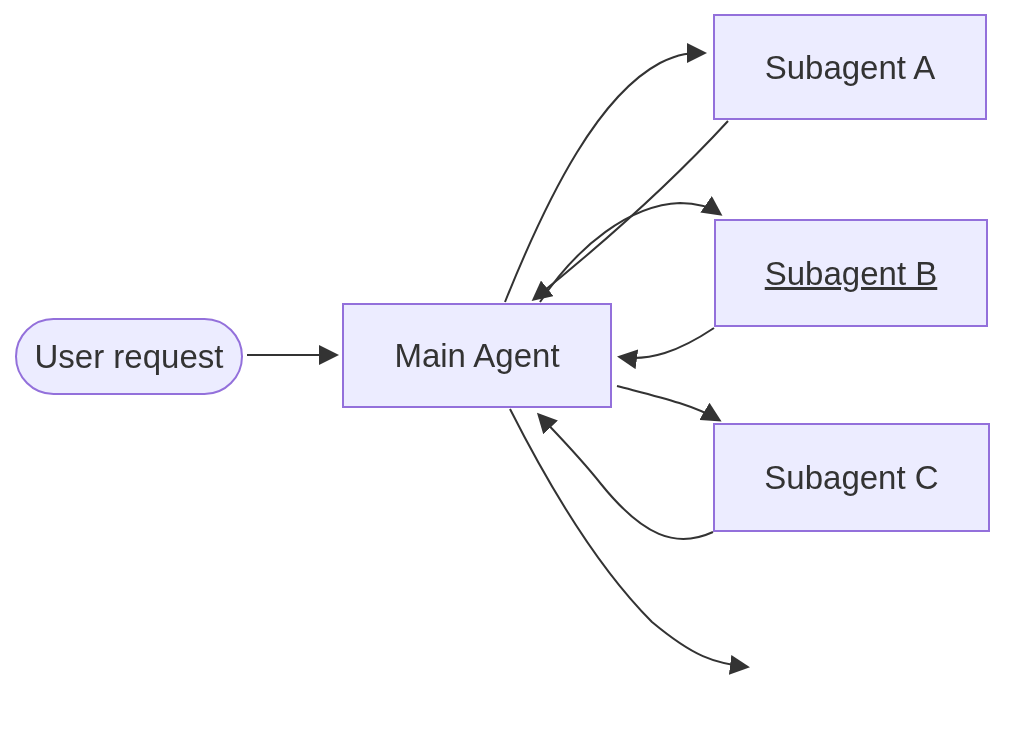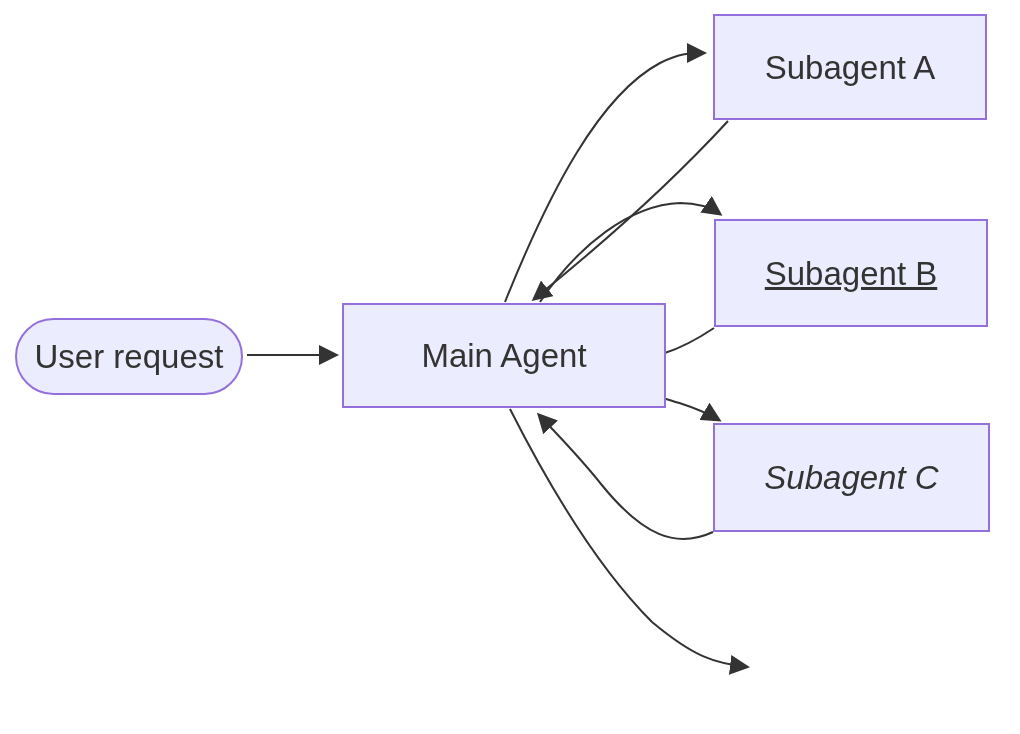--- a/index.html
+++ b/index.html
@@ -37,21 +37,21 @@
     white-space: nowrap;
     border-style: solid;
   }
   .node.rect {
     border-width: 2px;
   }
   .node.stadium {
     border-width: 2.5px;
   }
   .n-user-request { left: 15px;  top: 318px; width: 228px; height: 77px;  border-radius: 38.5px; }
-  .n-main-agent   { left: 342px; top: 303px; width: 324px; height: 105px; }
+  .n-main-agent   { left: 342px; top: 303px; width: 270px; height: 105px; }
   .n-subagent-a   { left: 713px; top: 14px;  width: 274px; height: 106px; }
   .n-subagent-b   { left: 714px; top: 219px; width: 274px; height: 108px; text-decoration: underline; }
   .n-subagent-c   { left: 713px; top: 423px; width: 277px; height: 109px; }
   .n-response     { left: 753px; top: 628px; width: 172px; height: 79px;  border-radius: 39.5px; }
 </style>
 </head>
 <body>
 
 <div class="canvas" style="background: rgb(255, 255, 255);">
 
@@ -80,18 +80,18 @@
   </div>
 
   <div class="node rect n-subagent-a" style="background: rgb(236, 236, 255); border-color: rgb(147, 112, 219); color: rgb(51, 51, 51);">
     <span>Subagent A</span>
   </div>
 
   <div class="node rect n-subagent-b" style="background: rgb(236, 236, 255); border-color: rgb(147, 112, 219); color: rgb(51, 51, 51);">
     <span>Subagent B</span>
   </div>
 
-  <div class="node rect n-subagent-c" style="background: rgb(236, 236, 255); border-color: rgb(147, 112, 219); color: rgb(51, 51, 51); font-style: italic;">
+  <div class="node rect n-subagent-c" style="background: rgb(236, 236, 255); border-color: rgb(147, 112, 219); color: rgb(51, 51, 51);">
     <span>Subagent C</span>
   </div>
 
 
 </div>
 
 </body></html>

